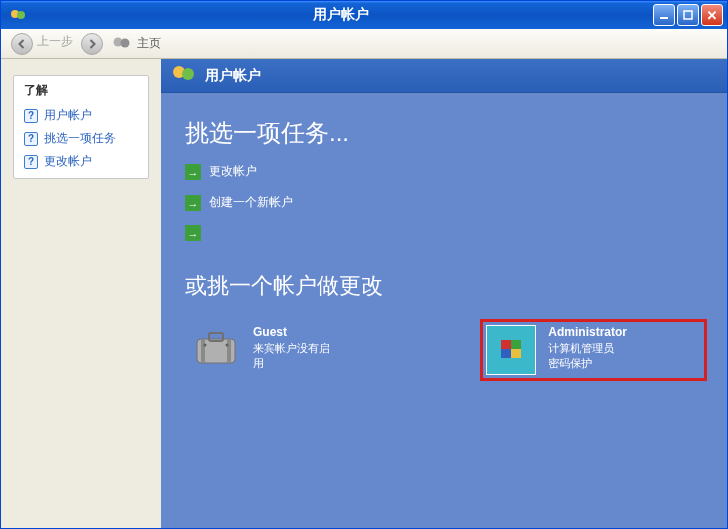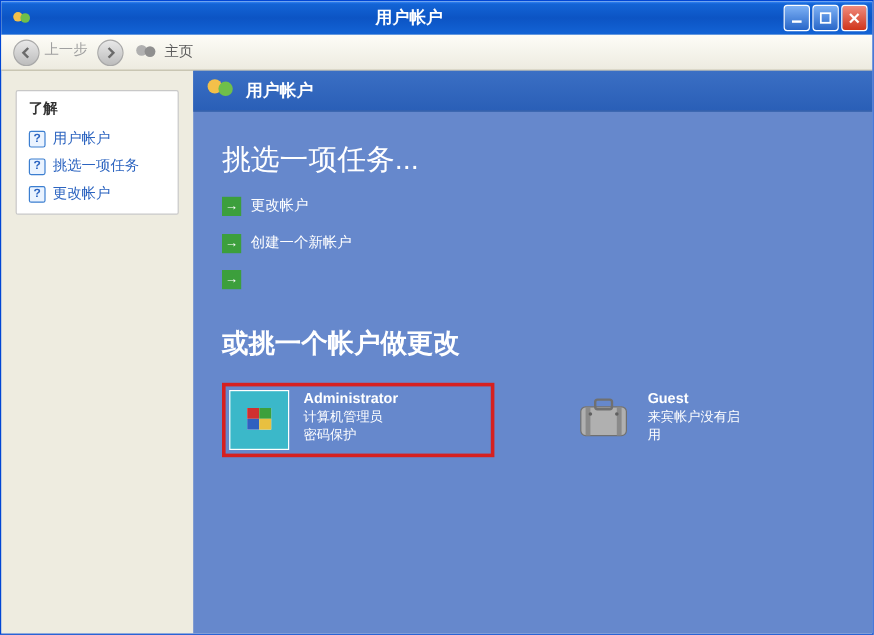--- a/index.html
+++ b/index.html
@@ -24,21 +24,21 @@
   .panel-item { display: flex; align-items: center; gap: 6px; padding: 2px 10px 4px 10px; color: #2c64c0; cursor: pointer; }
   .q-icon { width: 14px; height: 14px; border: 1px solid #3b7ed0; background: #eaf3ff; color: #2c64c0; font-size: 10px; font-weight: bold; display: flex; align-items: center; justify-content: center; border-radius: 2px; }
 
   .right-col { flex: 1; background: #6688cc; color: #fff; position: relative; }
   .hdr-bar { height: 34px; background: linear-gradient(to bottom, #3b6fc4, #2a5fb7); display: flex; align-items: center; padding: 0 10px; gap: 8px; border-bottom: 1px solid #24549f; }
   .hdr-title { font-weight: bold; font-size: 14px; }
   .main-body { padding: 24px 20px 20px 24px; }
   .h1 { font-size: 24px; font-weight: normal; margin-bottom: 6px; }
   .task-link { display: flex; align-items: center; gap: 8px; margin: 14px 0; cursor: pointer; }
   .arrow-box { width: 16px; height: 16px; background: #3c9f3c; display: flex; align-items: center; justify-content: center; color: #fff; font-size: 11px; font-weight: bold; }
-  .h2 { font-size: 22px; font-weight: bold; margin: 30px 0 18px 0; }
+  .h2 { font-size: 22px; font-weight: normal; margin: 30px 0 18px 0; }
   .accounts { display: flex; gap: 60px; }
   .acct { display: flex; align-items: flex-start; gap: 12px; padding: 6px 80px 6px 6px; cursor: pointer; position: relative; }
   .acct.highlight { border: 3px solid #d62020; padding: 3px 77px 3px 3px; }
   .acct-img { width: 50px; height: 50px; background: #3bb8c9; border: 1px solid #fff; display: flex; align-items: center; justify-content: center; }
   .acct-name { font-weight: bold; margin-bottom: 2px; }
   .acct-sub { font-size: 11px; line-height: 1.4; }
   .suitcase-svg { width: 50px; height: 44px; }
 </style>
 </head>
 <body>
@@ -131,50 +131,50 @@
         <span class="arrow-box">→</span>
         <span>创建一个新帐户</span>
       </div>
       <div class="task-link">
         <span class="arrow-box">→</span>
       </div>
 
       <div class="h2">或挑一个帐户做更改</div>
 
       <div class="accounts">
+        <div class="acct">
+          <div>
+            <svg class="suitcase-svg" viewBox="0 0 50 44">
+              <rect x="6" y="14" width="38" height="24" rx="4" fill="#b0b0b0" stroke="#707070" stroke-width="1"></rect>
+              <rect x="18" y="8" width="14" height="8" rx="2" fill="none" stroke="#707070" stroke-width="2"></rect>
+              <rect x="10" y="14" width="4" height="24" fill="#8a8a8a"></rect>
+              <rect x="36" y="14" width="4" height="24" fill="#8a8a8a"></rect>
+              <circle cx="14" cy="20" r="1.5" fill="#606060"></circle>
+              <circle cx="36" cy="20" r="1.5" fill="#606060"></circle>
+            </svg>
+          </div>
+          <div>
+            <div class="acct-name">Guest</div>
+            <div class="acct-sub">来宾帐户没有启用</div>
+          </div>
+        </div>
+
         <div class="acct highlight">
           <div class="acct-img">
             <svg width="40" height="40" viewBox="0 0 40 40">
               <rect width="40" height="40" fill="#3bb8c9"></rect>
               <rect x="10" y="10" width="20" height="18" fill="#fff"></rect>
               <rect x="10" y="10" width="10" height="9" fill="#d03030"></rect>
               <rect x="20" y="10" width="10" height="9" fill="#3ca03c"></rect>
               <rect x="10" y="19" width="10" height="9" fill="#3060c0"></rect>
               <rect x="20" y="19" width="10" height="9" fill="#e8c040"></rect>
             </svg>
           </div>
           <div>
             <div class="acct-name">Administrator</div>
             <div class="acct-sub">计算机管理员</div>
             <div class="acct-sub">密码保护</div>
           </div>
         </div>
-
-        <div class="acct">
-          <div>
-            <svg class="suitcase-svg" viewBox="0 0 50 44">
-              <rect x="6" y="14" width="38" height="24" rx="4" fill="#b0b0b0" stroke="#707070" stroke-width="1"></rect>
-              <rect x="18" y="8" width="14" height="8" rx="2" fill="none" stroke="#707070" stroke-width="2"></rect>
-              <rect x="10" y="14" width="4" height="24" fill="#8a8a8a"></rect>
-              <rect x="36" y="14" width="4" height="24" fill="#8a8a8a"></rect>
-              <circle cx="14" cy="20" r="1.5" fill="#606060"></circle>
-              <circle cx="36" cy="20" r="1.5" fill="#606060"></circle>
-            </svg>
-          </div>
-          <div>
-            <div class="acct-name">Guest</div>
-            <div class="acct-sub">来宾帐户没有启用</div>
-          </div>
-        </div>
       </div>
     </div>
   </div>
 </div>
 
 </body></html>

